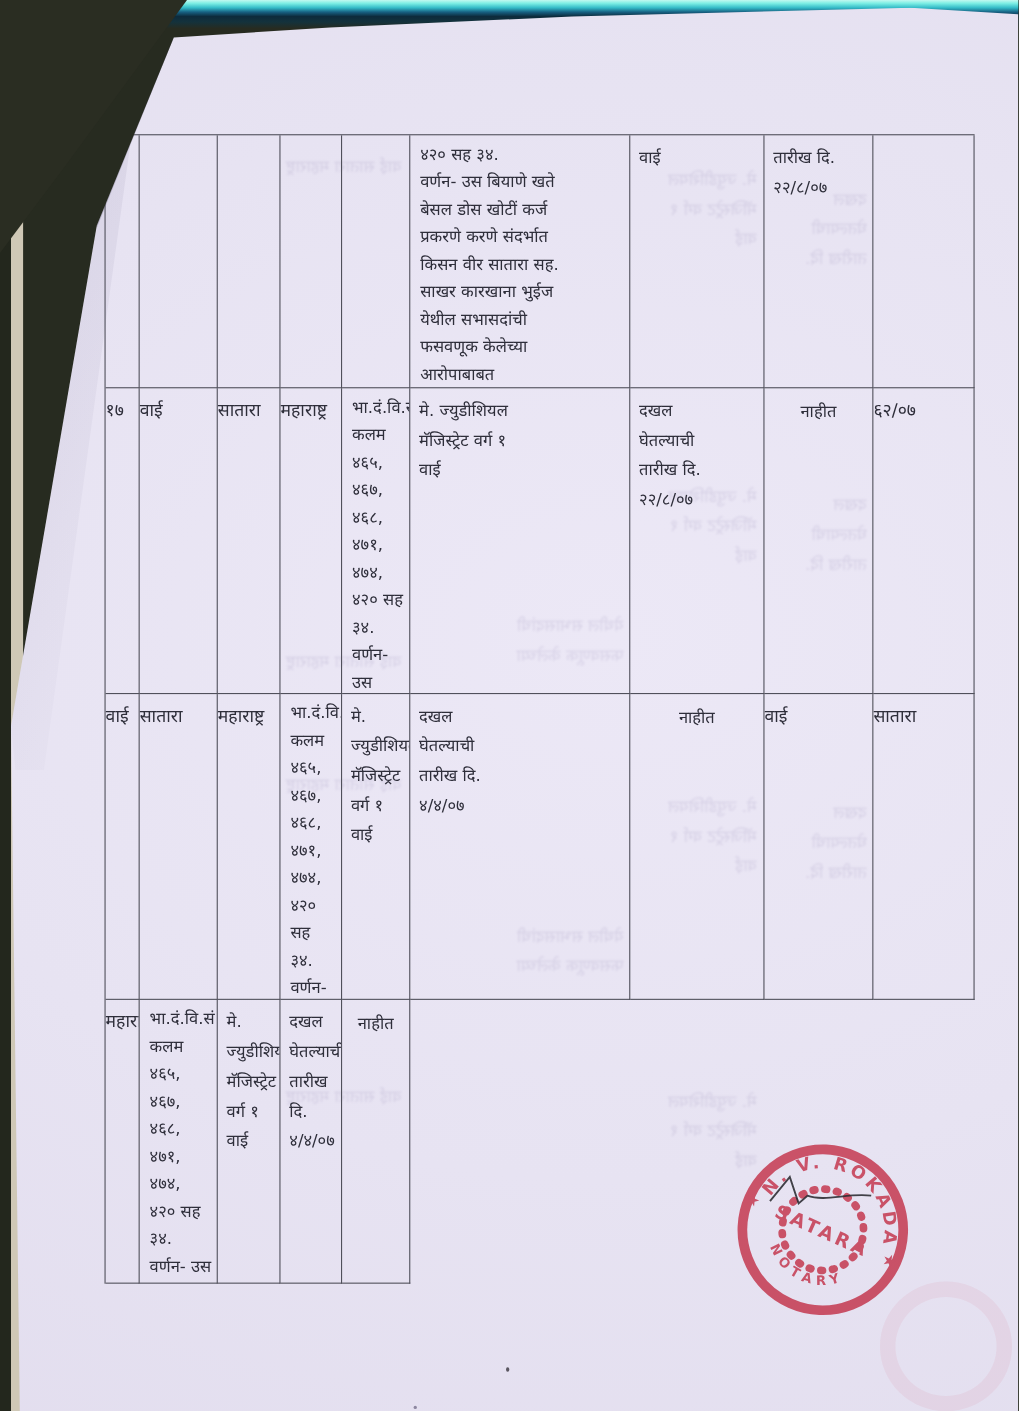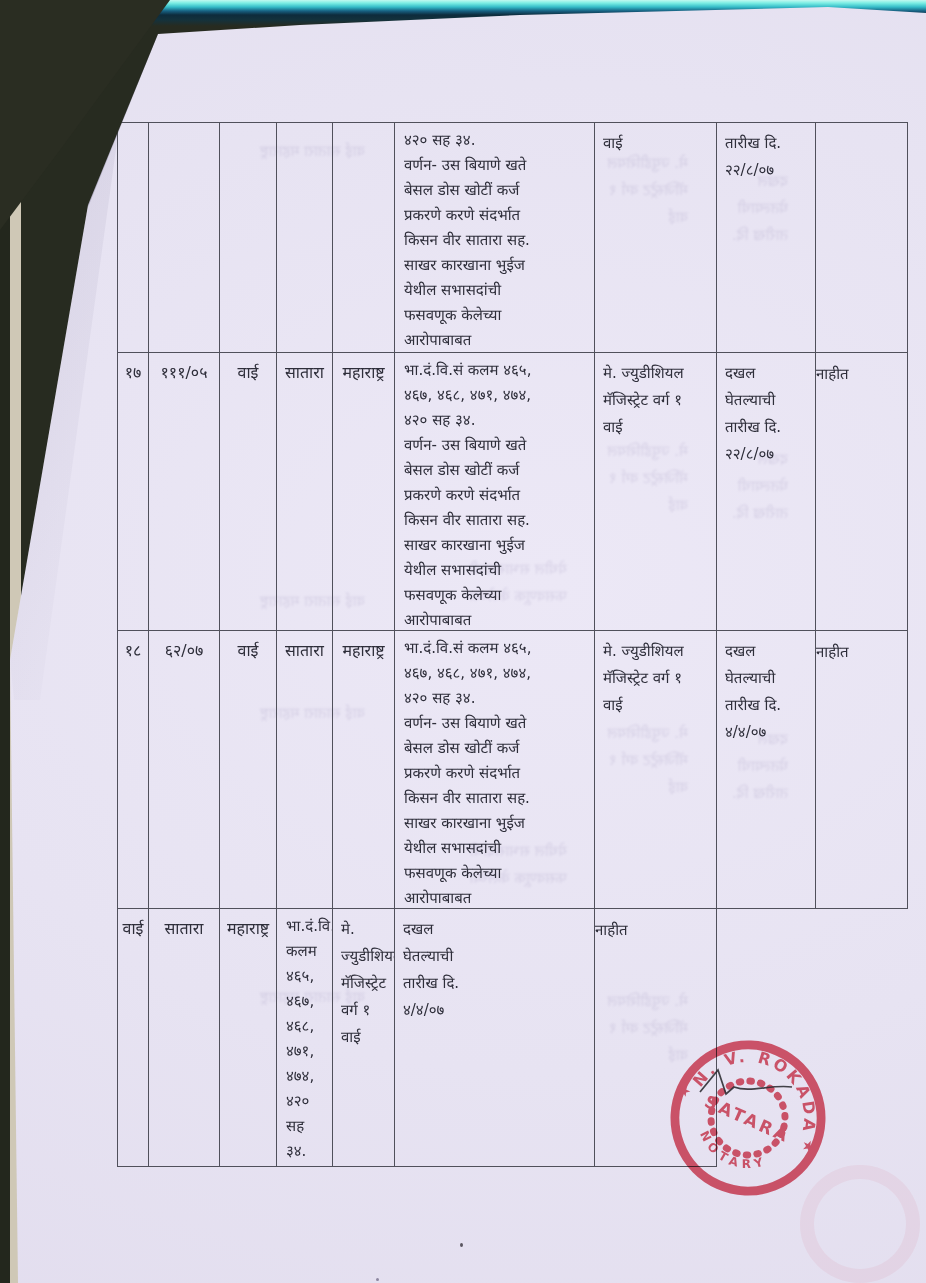--- a/index.html
+++ b/index.html
@@ -63,36 +63,35 @@
   .speck2{position:absolute;left:376px;top:1278px;width:3px;height:3px;background:#8d87a0;border-radius:50%;}
 
   
   .doc-table{
     position:absolute;left:95px;top:122px;
     display:grid;
     grid-template-columns:31px 71px 57px 56px 62px 200px 122px 99px 92px;
     grid-template-rows:230px 278px 278px 258px;
     border-top:1.4px solid var(--line);
     border-left:1.4px solid var(--line);
-    margin-left:22px;
   }
   .cell{
     border-right:1.4px solid var(--line);
     border-bottom:1.4px solid var(--line);
     overflow:hidden;
     font-size:15px;
     line-height:25px;
     padding-top:7px;
     color:var(--ink);
   }
-  .c-mid{text-align:center;font-size:16px;}
+  .c-mid{font-size:16px;}
   .c-charge{white-space:pre-line;text-align:left;padding:5px 4px 0 9px;line-height:25px;font-size:15px;}
   .c-court{white-space:pre-line;padding:7px 3px 0 8px;line-height:27px;}
   .c-date{white-space:pre-line;padding:7px 3px 0 8px;line-height:27px;}
-  .c-rem{padding-top:9px;}
+  .c-rem{text-align:center;padding-top:9px;}
 
   
   .ghost{
     position:absolute;
     transform:scaleX(-1);
     color:#776a9e;
     opacity:.17;
     filter:blur(1px);
     font-size:15px;
     line-height:27px;
@@ -164,21 +163,20 @@
 साखर कारखाना भुईज
 येथील सभासदांची
 फसवणूक केलेच्या
 आरोपाबाबत</div>
     <div class="cell c-court">वाई</div>
     <div class="cell c-date">तारीख दि.
 २२/८/०७</div>
     <div class="cell c-rem"></div>
 
     <div class="cell c-mid">१७</div>
-    <div class="cell c-mid">१११/०५</div>
     <div class="cell c-mid">वाई</div>
     <div class="cell c-mid">सातारा</div>
     <div class="cell c-mid">महाराष्ट्र</div>
     <div class="cell c-charge">भा.दं.वि.सं कलम ४६५,
 ४६७, ४६८, ४७१, ४७४,
 ४२० सह ३४.
 वर्णन- उस बियाणे खते
 बेसल डोस खोटीं कर्ज
 प्रकरणे करणे संदर्भात
 किसन वीर सातारा सह.
@@ -188,21 +186,20 @@
 आरोपाबाबत</div>
     <div class="cell c-court">मे. ज्युडीशियल
 मॅजिस्ट्रेट वर्ग १
 वाई</div>
     <div class="cell c-date">दखल
 घेतल्याची
 तारीख दि.
 २२/८/०७</div>
     <div class="cell c-rem">नाहीत</div>
 
-    <div class="cell c-mid">१८</div>
     <div class="cell c-mid">६२/०७</div>
     <div class="cell c-mid">वाई</div>
     <div class="cell c-mid">सातारा</div>
     <div class="cell c-mid">महाराष्ट्र</div>
     <div class="cell c-charge">भा.दं.वि.सं कलम ४६५,
 ४६७, ४६८, ४७१, ४७४,
 ४२० सह ३४.
 वर्णन- उस बियाणे खते
 बेसल डोस खोटीं कर्ज
 प्रकरणे करणे संदर्भात

